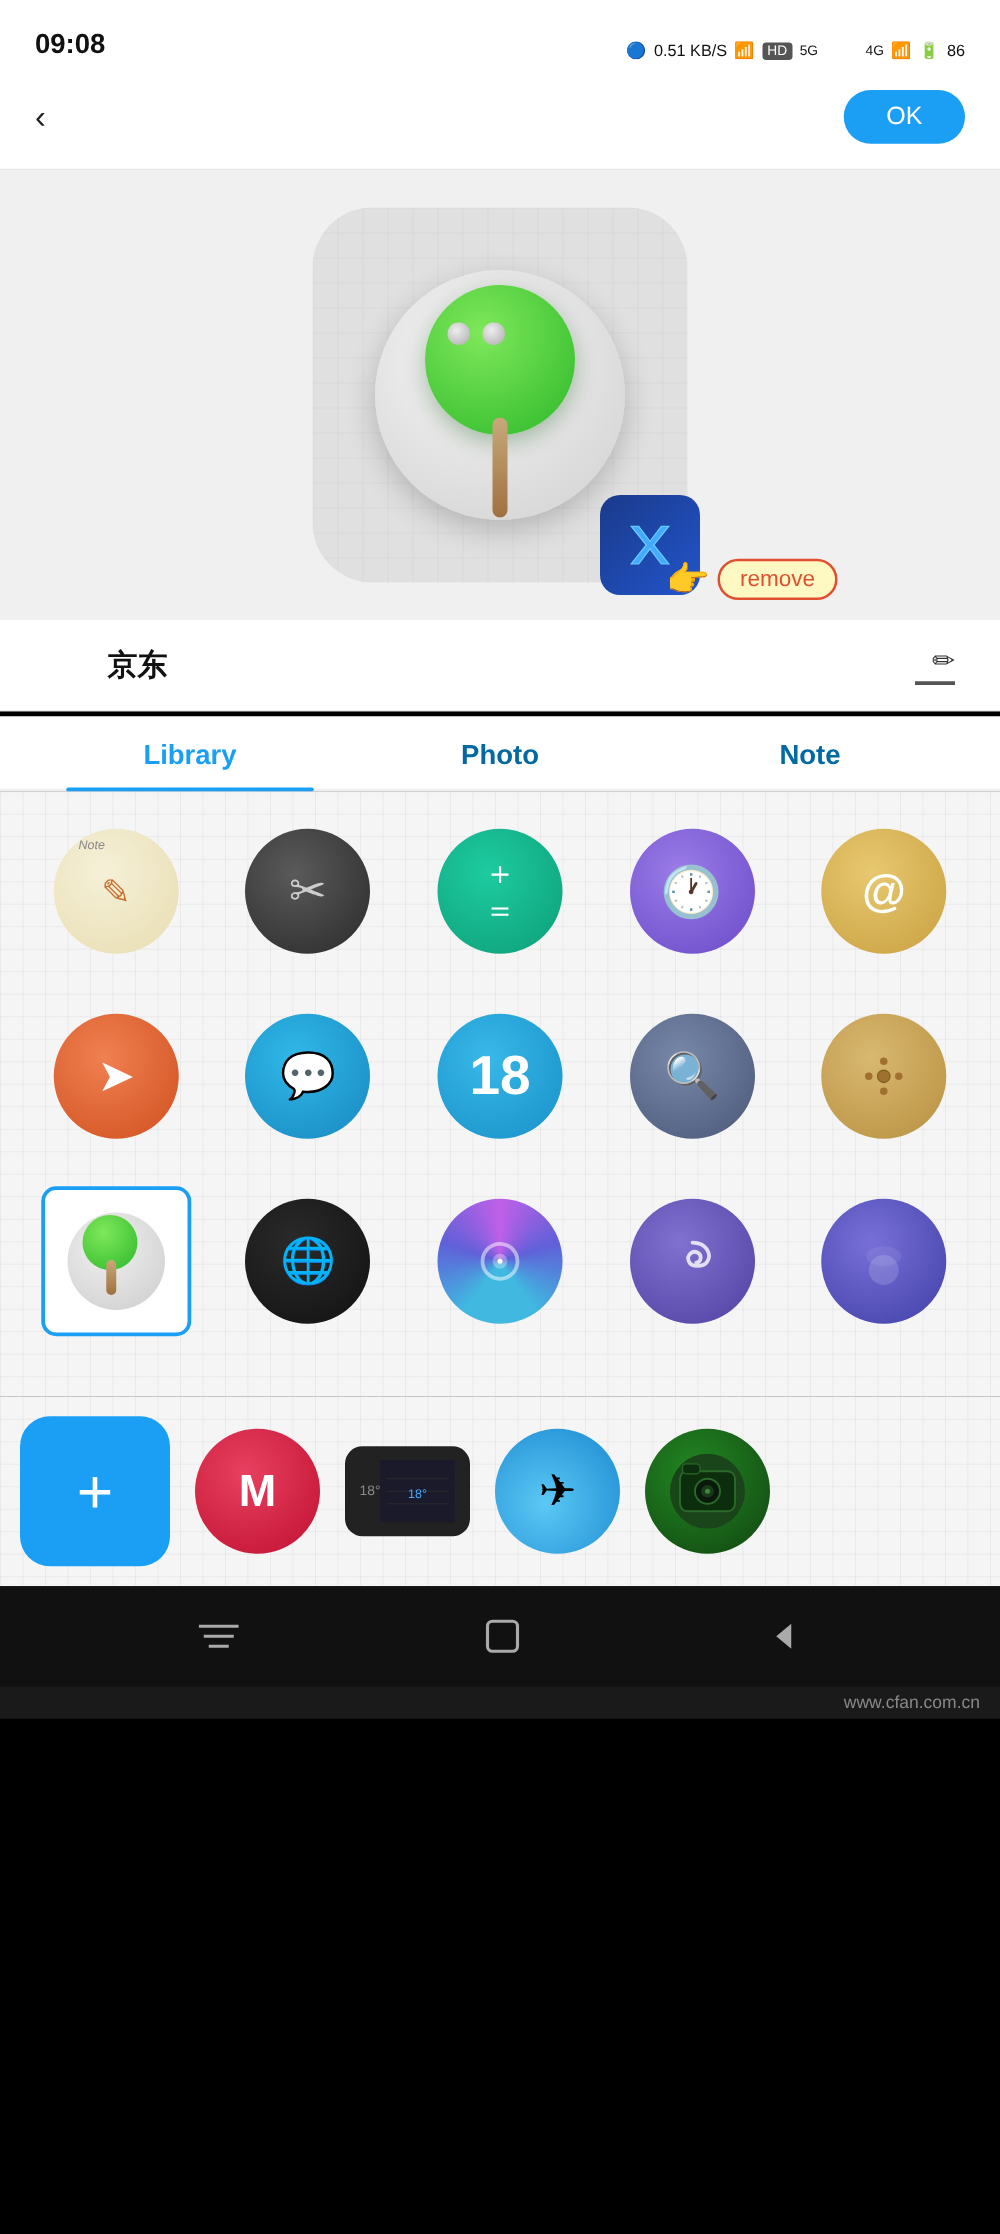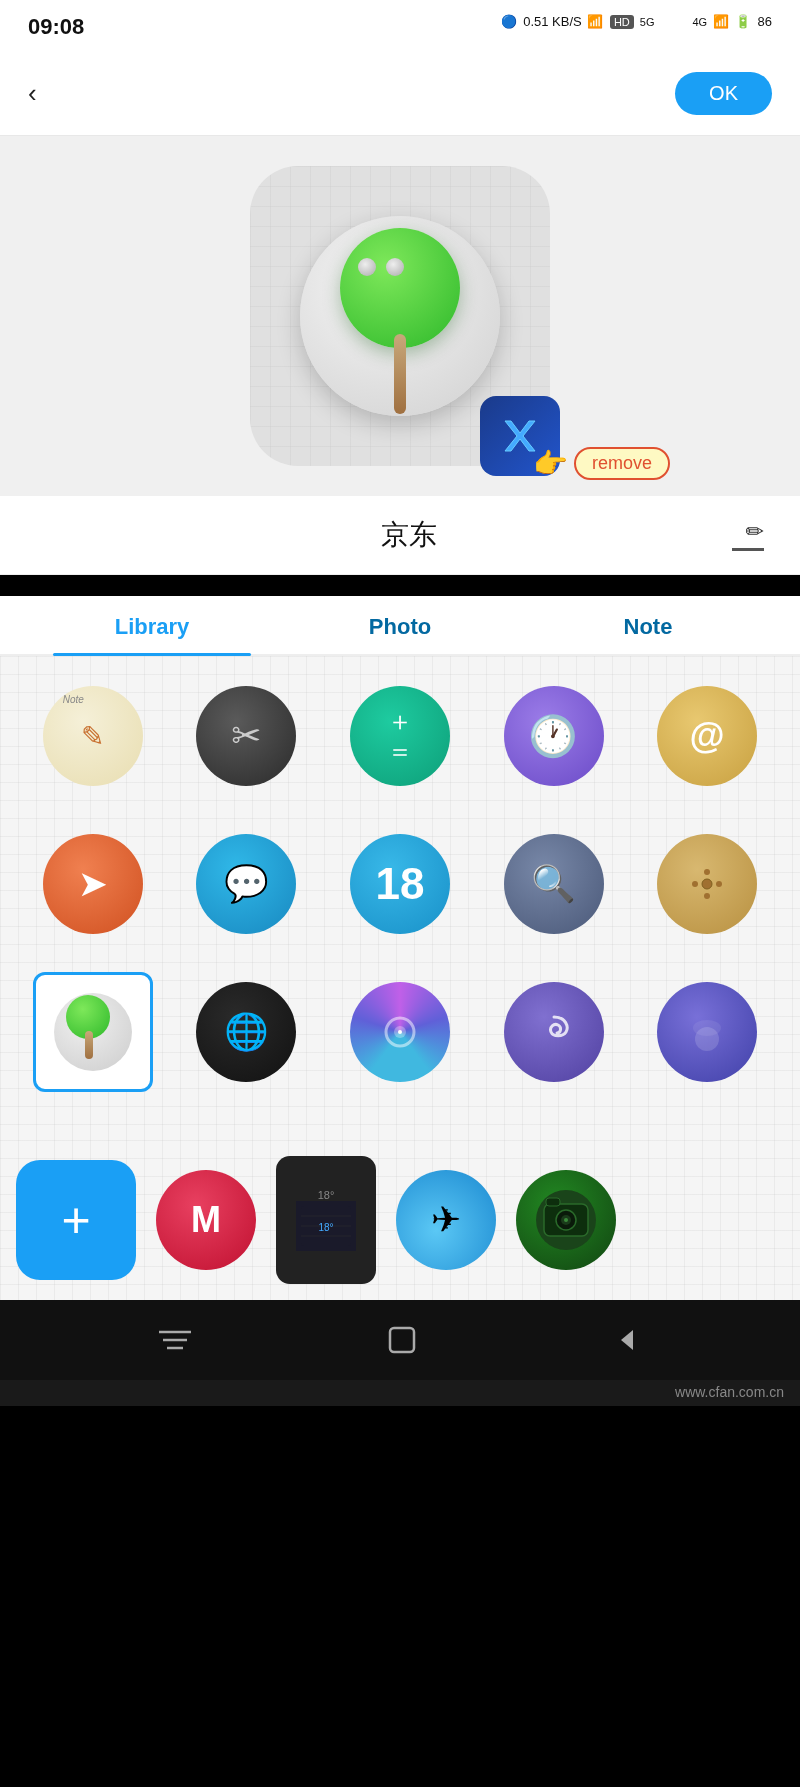--- a/index.html
+++ b/index.html
@@ -9,21 +9,21 @@
       background: #000;
       font-family: -apple-system, 'PingFang SC', 'Helvetica Neue', sans-serif;
       overflow-x: hidden;
     }
 
     
     .status-bar {
       background: #fff;
       display: flex;
       justify-content: space-between;
-      align-items: flex-start;
+      align-items: flex-end;
       padding: 14px 28px 8px;
       height: 56px;
     }
     .status-time {
       font-size: 22px;
       font-weight: 600;
       color: #111;
     }
     .status-icons {
       display: flex;
@@ -191,46 +191,46 @@
     
     .app-name-row {
       background: #fff;
       display: flex;
       align-items: center;
       justify-content: space-between;
       padding: 20px 36px;
       border-bottom: 1px solid #eee;
     }
     .app-name-text {
-      font-size: 28px;
-      font-weight: 400;
+      font-size: 24px;
+      font-weight: 700;
       color: #111;
       flex: 1;
-      text-align: center;
+      text-align: left;
     }
     .edit-icon {
       font-size: 22px;
       color: #333;
       cursor: pointer;
     }
     .edit-underline {
       width: 32px;
       height: 3px;
       background: #555;
       margin-top: 3px;
       margin-left: auto;
     }
 
     
     .tabs-row {
       background: #fff;
       display: flex;
       padding: 0 28px;
       border-bottom: 2px solid #eee;
-      margin-top: 21px;
+      margin-top: 4px;
     }
     .tab-item {
       flex: 1;
       text-align: center;
       padding: 18px 0 14px;
       font-size: 22px;
       font-weight: 600;
       color: #0369a1;
       cursor: pointer;
       position: relative;
@@ -337,21 +337,21 @@
       height: 100px;
       border-radius: 50%;
       overflow: hidden;
       display: flex;
       align-items: center;
       justify-content: center;
       font-size: 32px;
       flex-shrink: 0;
     }
     .ic-m { background: radial-gradient(circle at 40% 35%, #e84060, #c01030); }
-    .ic-weather-tile { background: #222; border-radius: 14px; width: 100px; height: 128px; border-radius: 14px; display: flex; flex-direction: column; align-items: center; justify-content: center; font-size: 13px; color: #fff; }
+    .ic-weather-tile { background: #222; border-radius: 14px; width: 100px; height: 72px; border-radius: 14px; display: flex; flex-direction: row; align-items: center; justify-content: center; font-size: 13px; color: #fff; }
     .ic-plane { background: radial-gradient(circle at 40% 60%, #5bc8f5, #1a88d0); }
     .ic-retrocam { background: radial-gradient(circle at 40% 35%, #228822, #114411); }
 
     
     .nav-bar {
       background: #111;
       height: 80px;
       display: flex;
       align-items: center;
       justify-content: space-around;

